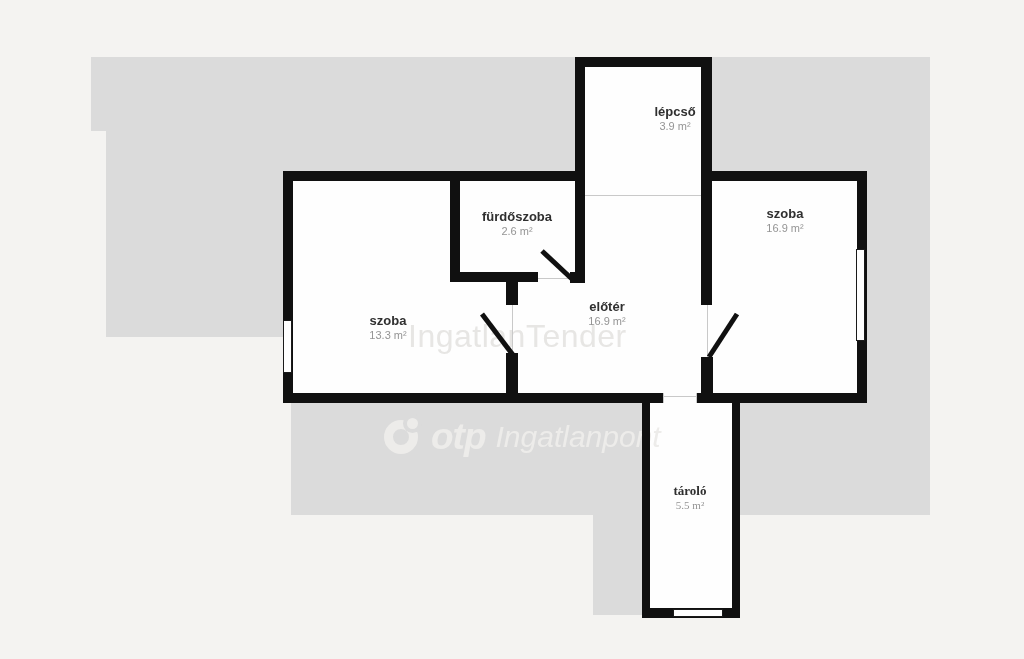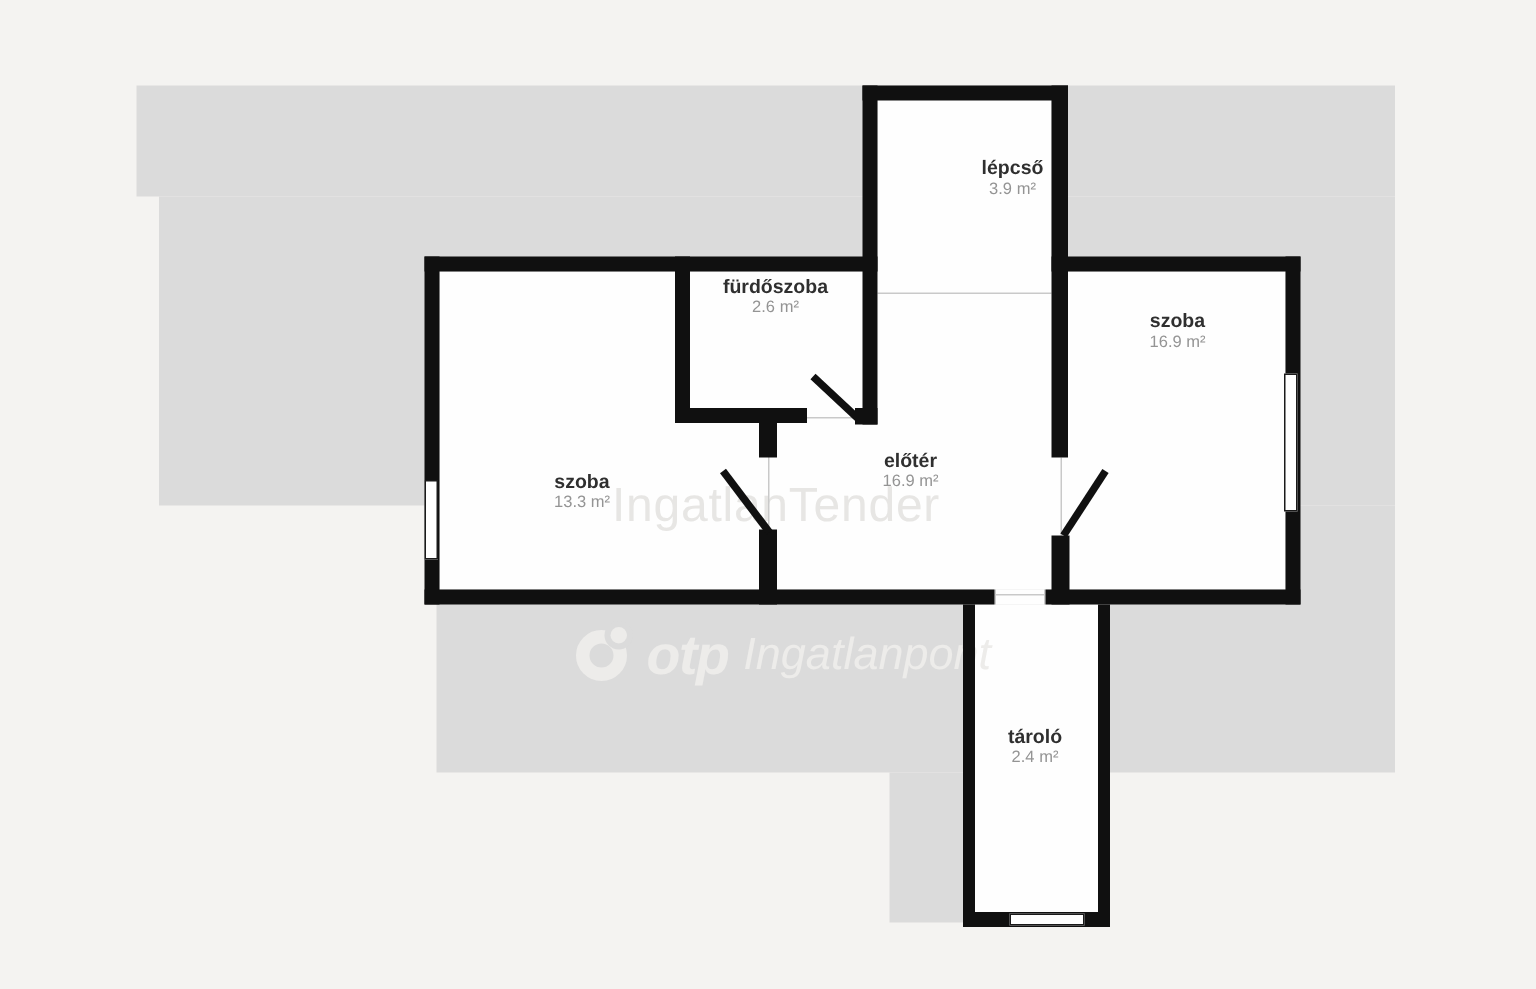--- a/index.html
+++ b/index.html
@@ -107,32 +107,32 @@
 <svg id="doors" width="1024" height="659" viewBox="0 0 1024 659">
   <line x1="542" y1="251" x2="572" y2="279" stroke="#101010" stroke-width="5"></line>
   <line x1="482" y1="314" x2="513" y2="355" stroke="#101010" stroke-width="5"></line>
   <line x1="737" y1="314" x2="709" y2="357" stroke="#101010" stroke-width="5"></line>
 </svg>
 
 <div class="room-label" style="left:643px; top:119px;margin-left:32px;">
   <div class="room-name">lépcső</div>
   <div class="room-area">3.9 m²</div>
 </div>
-<div class="room-label" style="left:517px; top:198px;">
+<div class="room-label" style="left:517px; top:224px;">
   <div class="room-name">fürdőszoba</div>
   <div class="room-area">2.6 m²</div>
 </div>
 <div class="room-label" style="left:785px; top:221px;">
   <div class="room-name">szoba</div>
   <div class="room-area">16.9 m²</div>
 </div>
 <div class="room-label" style="left:388px; top:328px;">
   <div class="room-name">szoba</div>
   <div class="room-area">13.3 m²</div>
 </div>
 <div class="room-label" style="left:607px; top:314px;text-align:center;">
   <div class="room-name">előtér</div>
   <div class="room-area">16.9 m²</div>
 </div>
-<div class="room-label" style="left:690px; top:498px;">
+<div class="room-label" style="left:690px; top:498px;font-family:Liberation Serif, serif;">
   <div class="room-name">tároló</div>
-  <div class="room-area">2.4 m²</div>
+  <div class="room-area">5.5 m²</div>
 </div>
 
 </body></html>

